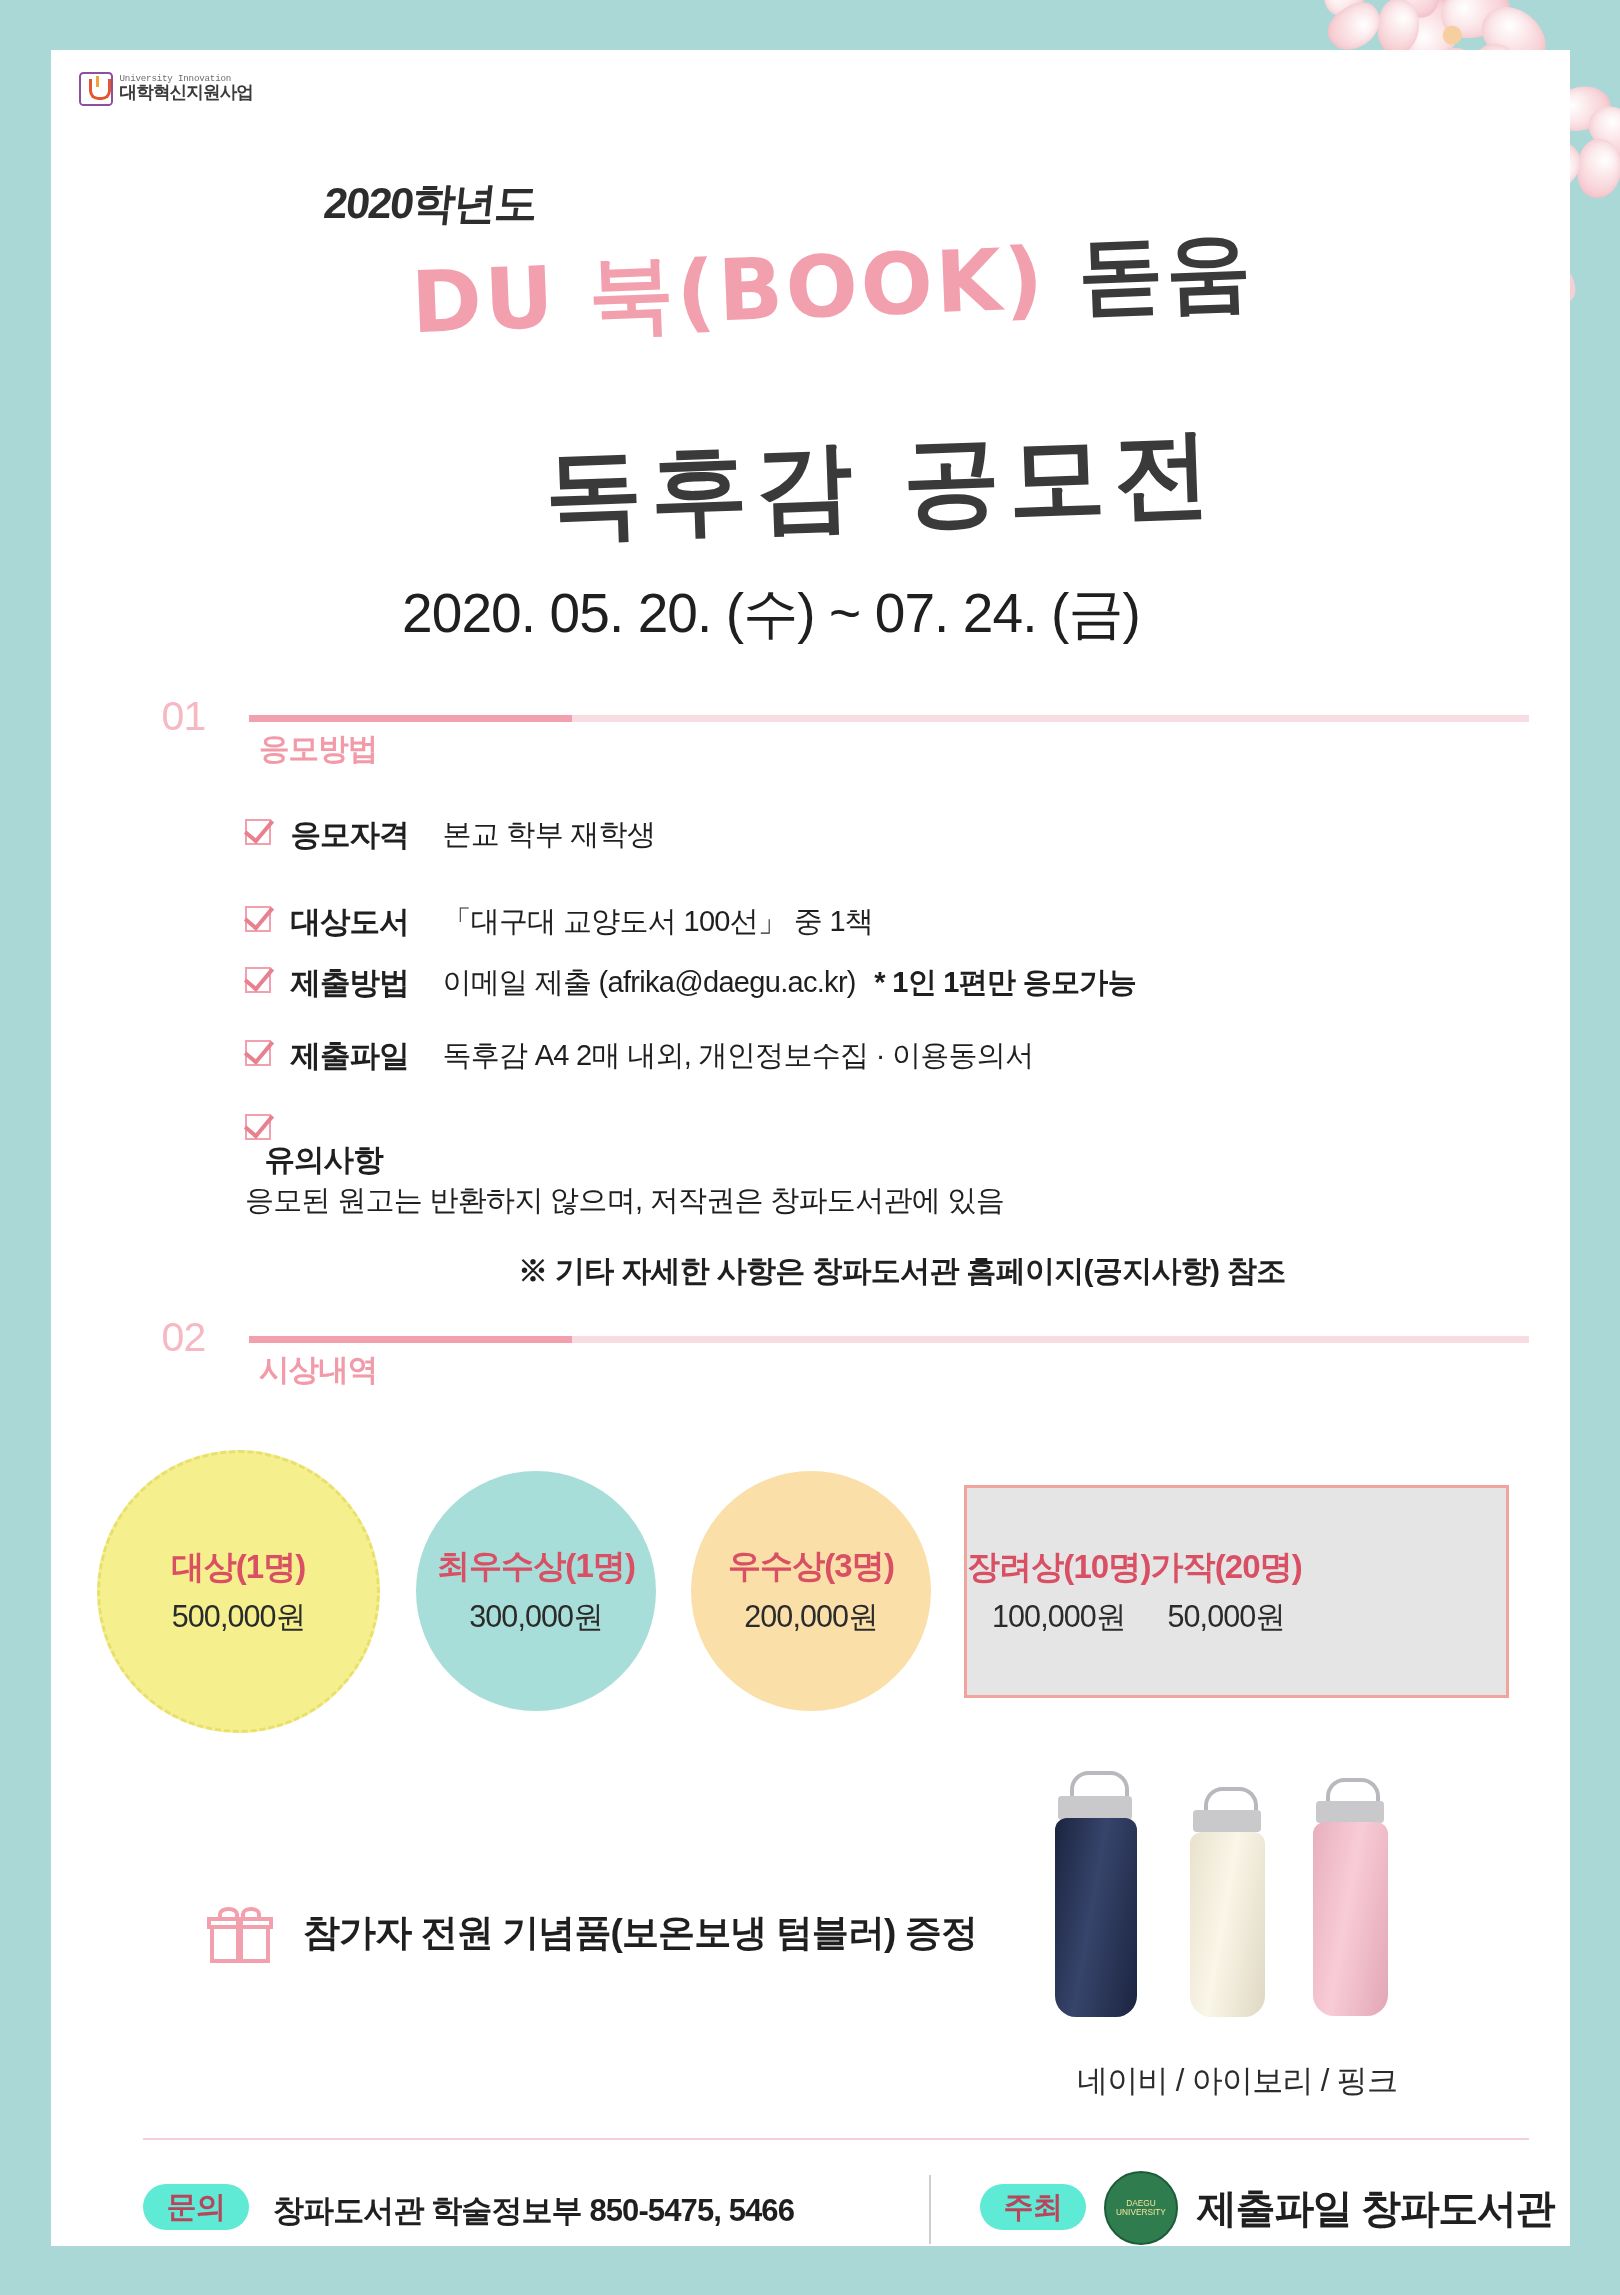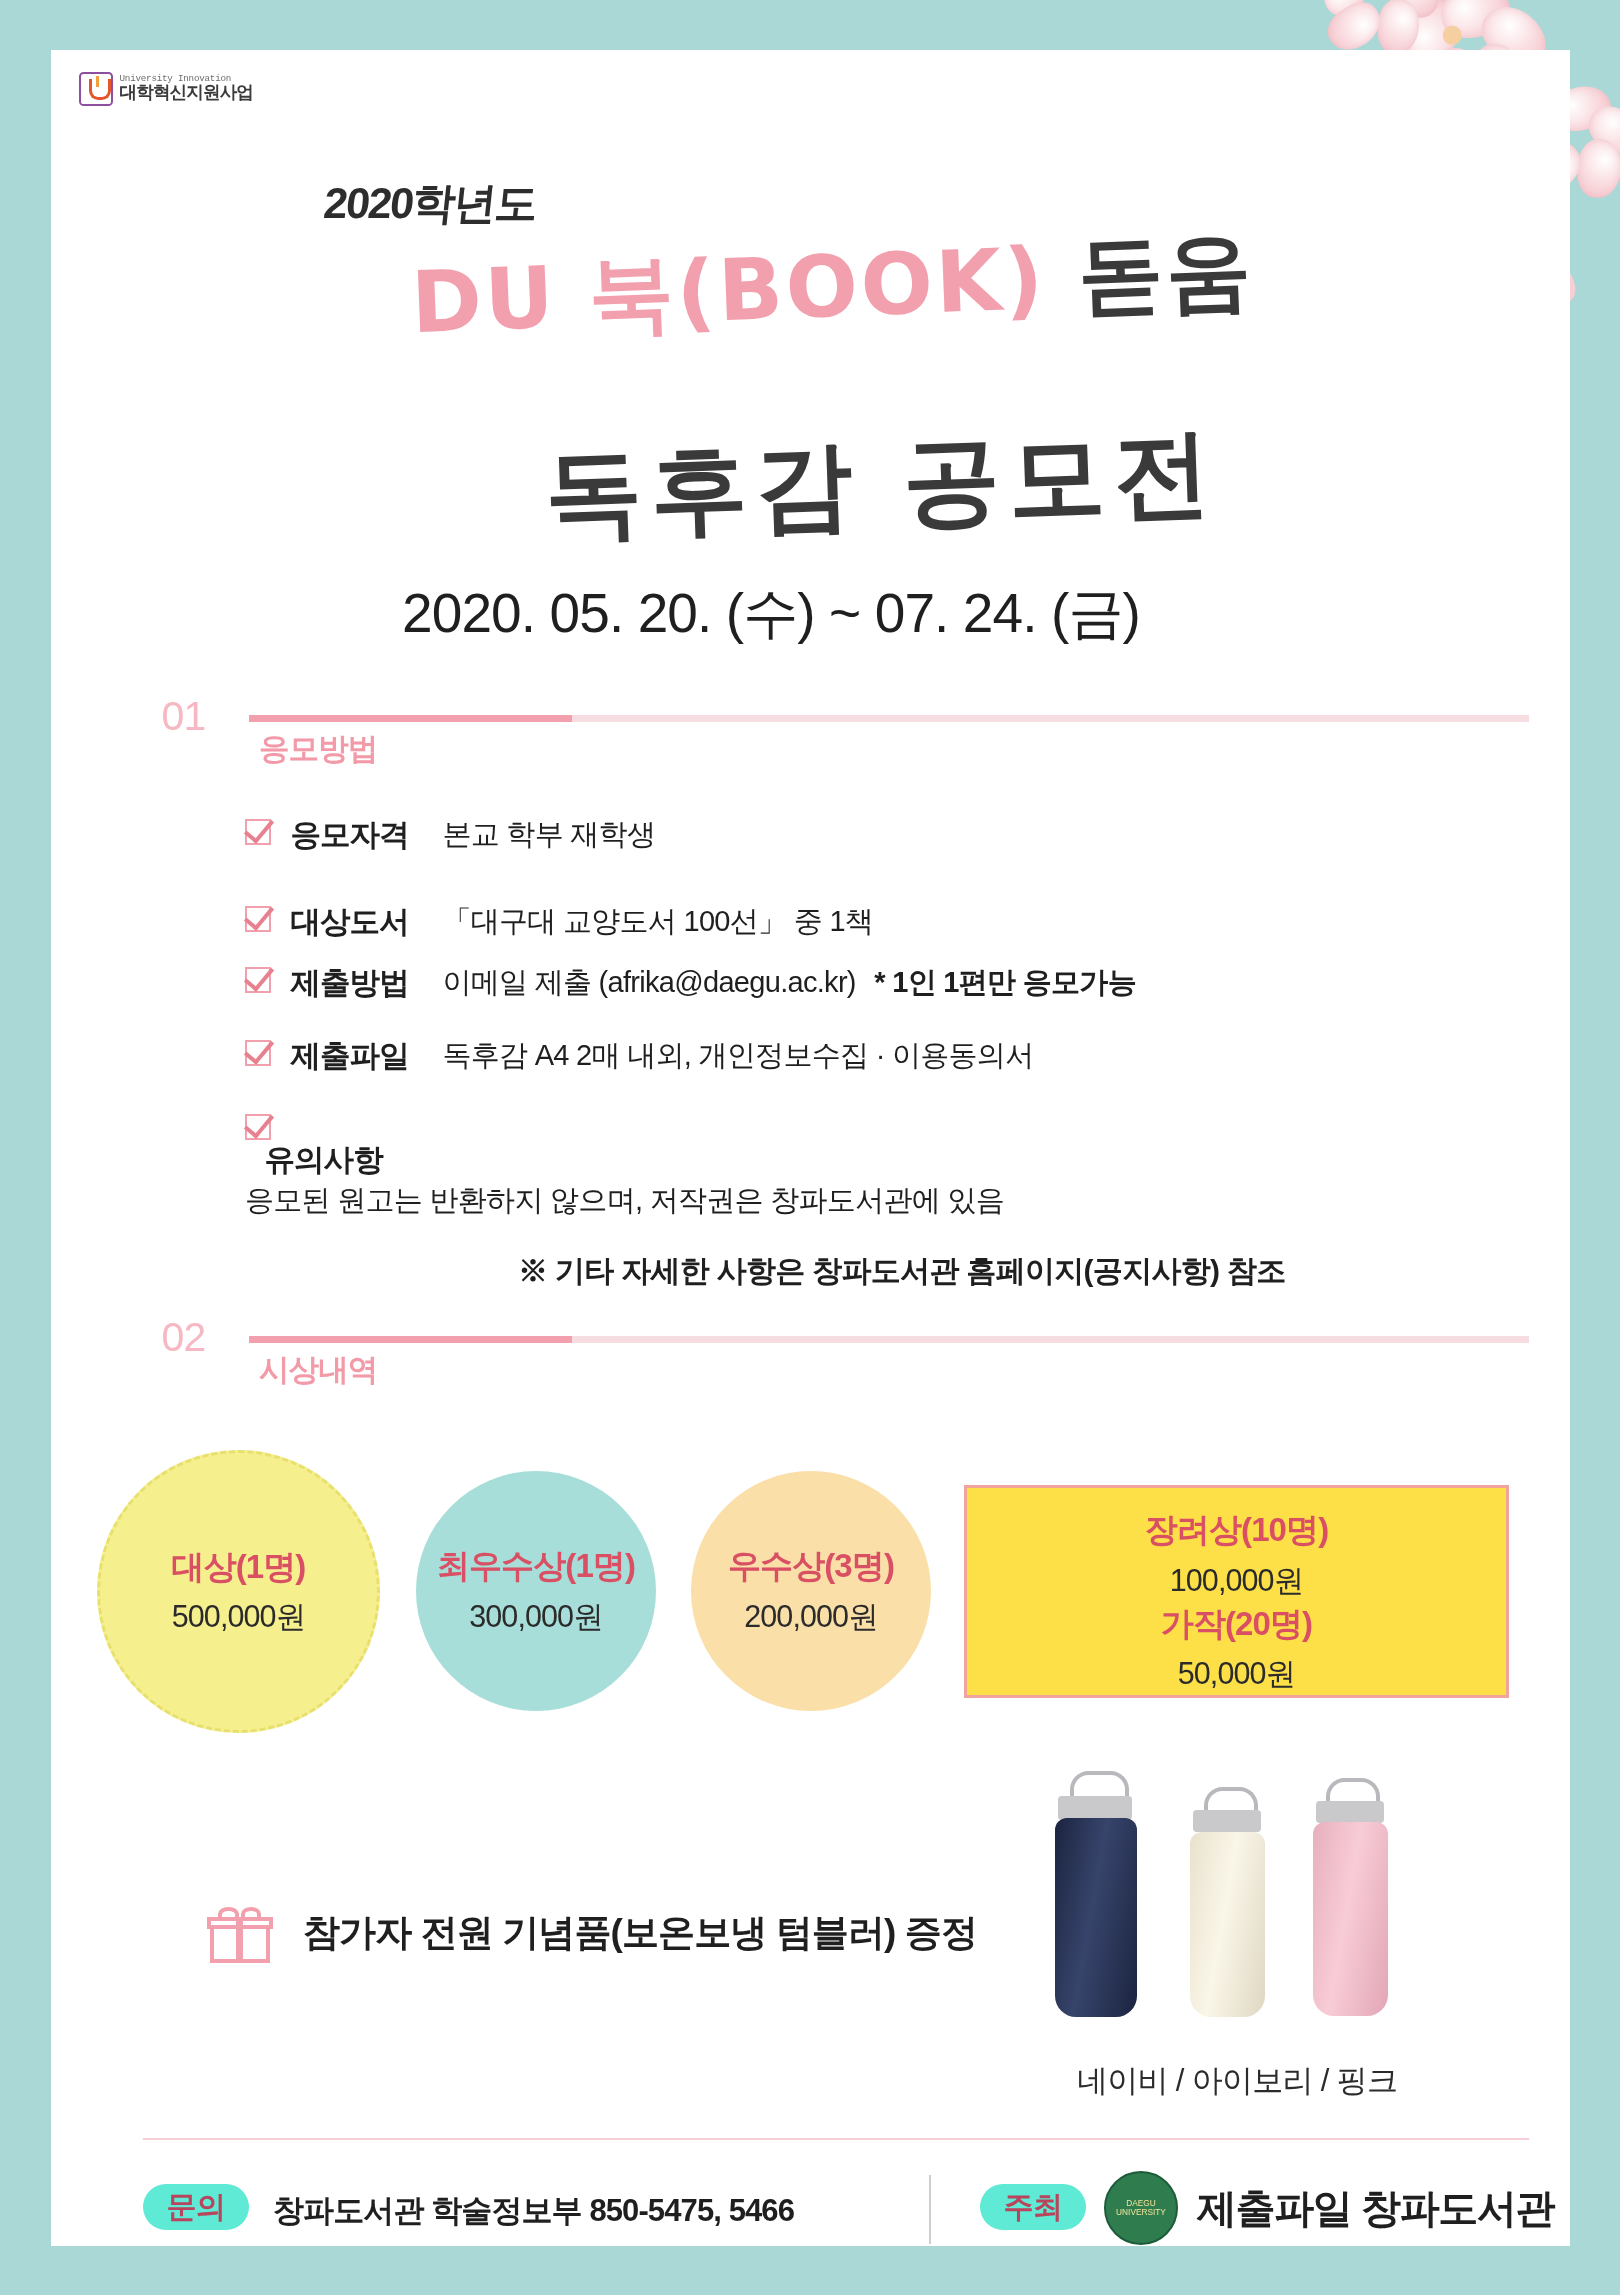--- a/index.html
+++ b/index.html
@@ -268,27 +268,26 @@
     letter-spacing: -0.9px;
     margin-bottom: 7.4px;
   }
   .prize-circle .pamount {
     font-size: 30.5px;
     color: #2b2b2b;
     letter-spacing: -0.9px;
   }
   .prize-box {
     position: absolute;
-    background: #fde047;
+    background: #e5e5e5;
     border: 3.2px solid #f0a49d;
     box-sizing: border-box;
     display: flex;
     align-items: center;
-    justify-content: flex-end;
-    flex-direction: column;
+    justify-content: flex-start;
   }
   .prize-box .cell { text-align: center; }
   .prize-box .ptitle {
     font-size: 33px;
     font-weight: bold;
     color: #d94f63;
     letter-spacing: -0.9px;
     margin-bottom: 7.4px;
   }
   .prize-box .pamount {

